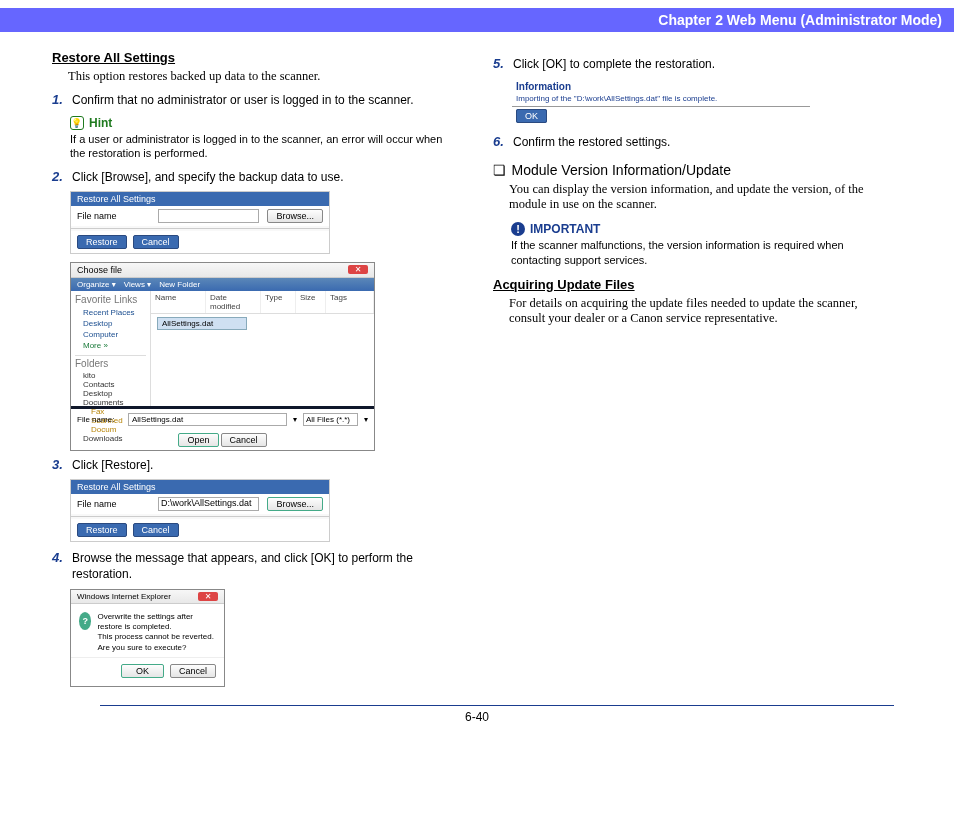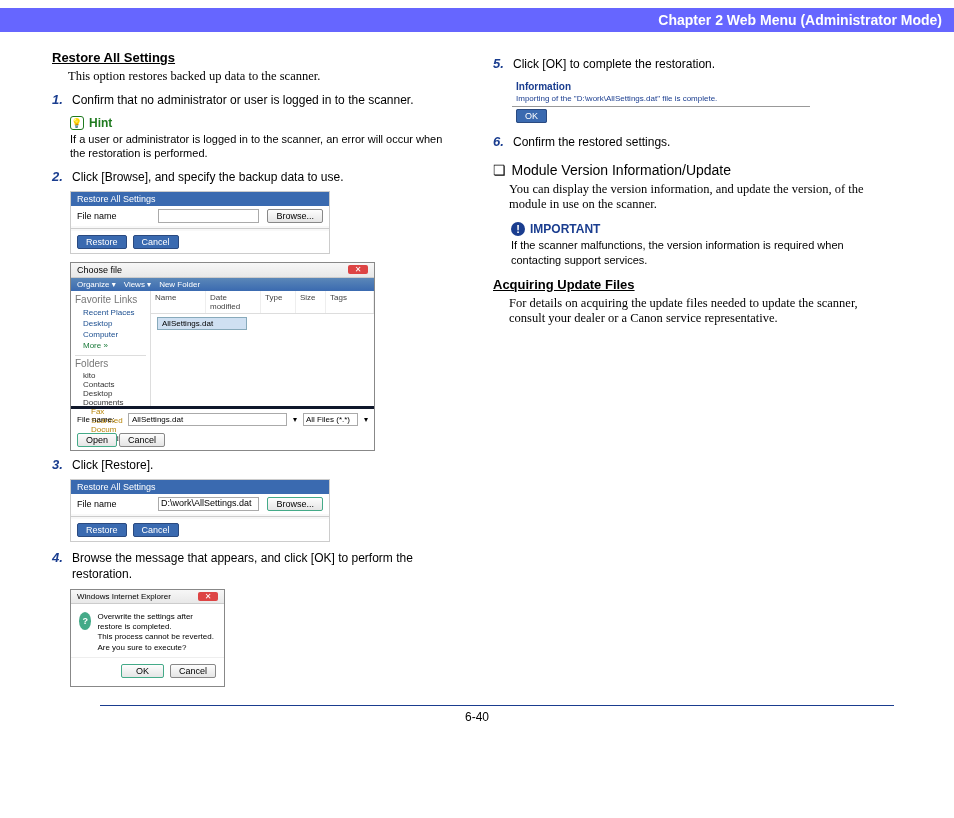--- a/index.html
+++ b/index.html
@@ -107,21 +107,21 @@
   .cf-headrow { display: flex; border-bottom: 1px solid #ddd; font-size: 8px; color: #444; }
   .cf-headrow span { padding: 2px 4px; border-right: 1px solid #eee; }
   .cf-sel { background: #cfe0f2; border: 1px solid #8ab; margin: 3px 6px; padding: 1px 4px; font-size: 8px; width: 90px; }
   .cf-folders { padding: 2px 6px; font-size: 8px; color: #333; }
   .cf-folders div { padding: 0 0 0 8px; }
   .cf-sub { padding-left: 16px !important; color: #b8860b; }
   .cf-footer { display: flex; gap: 6px; padding: 4px 6px; border-top: 3px solid #0f172a; align-items: center; }
   .cf-footer .lbl { font-size: 8px; min-width: 45px; }
   .cf-footer .fn { flex: 1; border: 1px solid #aaa; font-size: 8px; padding: 1px 3px; background: #fff; }
   .cf-footer .dd { width: 55px; border: 1px solid #aaa; font-size: 8px; padding: 1px 2px; background: #fff; }
-  .cf-footer2 { display: flex; justify-content: flex-start; gap: 2px; padding: 3px 6px; }
+  .cf-footer2 { display: flex; justify-content: center; gap: 2px; padding: 3px 6px; }
   .ie-dialog {
     border: 1px solid #888; margin: 6px 0 0 18px; width: 155px; background: #fff;
     font-size: 9px;
   }
   .ie-title { background: linear-gradient(#f7f7f7,#e8e8e8); border-bottom: 1px solid #ccc;
     padding: 2px 6px; display: flex; justify-content: space-between; align-items: center; font-size: 8px; }
   .ie-body { display: flex; gap: 6px; padding: 8px 8px 4px 8px; }
   .ie-q { width: 18px; height: 18px; border-radius: 50%; background: #4a8; color: #fff;
     display: flex; align-items: center; justify-content: center; font-weight: bold; }
   .ie-msg { font-size: 8px; line-height: 1.3; }

